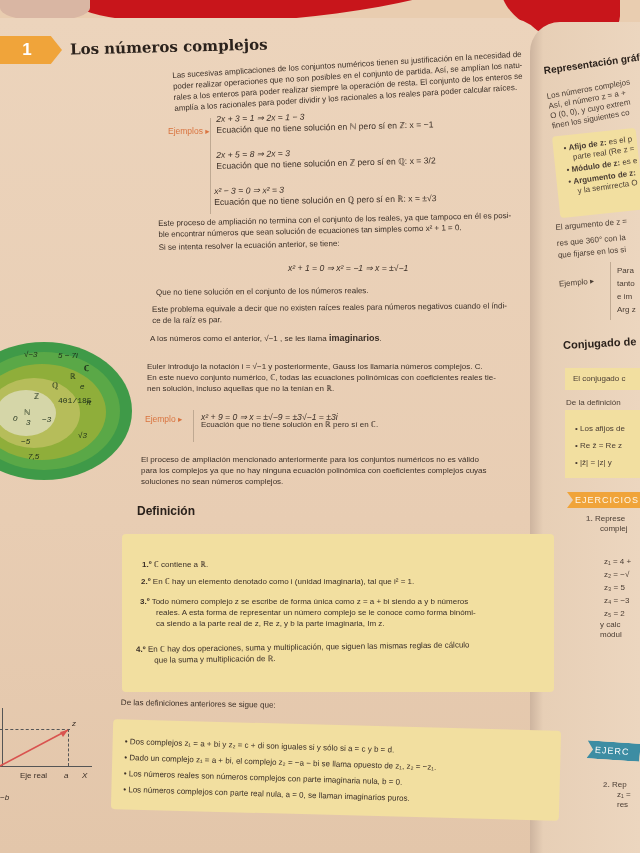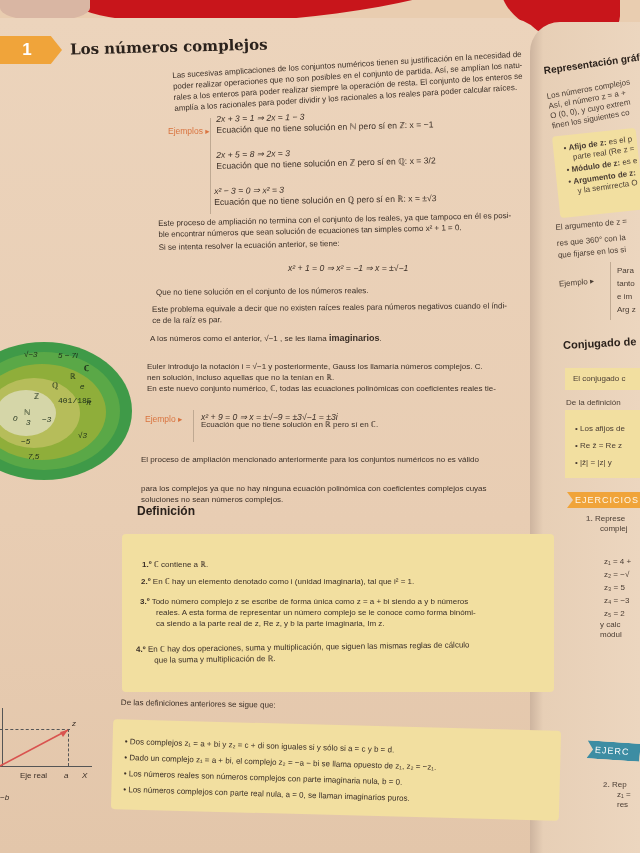--- a/index.html
+++ b/index.html
@@ -104,32 +104,32 @@
   <div class="txt sm" style="left:156px;top:286px;transform:rotate(-0.5deg);">Que no tiene solución en el conjunto de los números reales.</div>
   <div style="position:absolute;left:152px;top:304px;transform:rotate(-0.6deg);transform-origin:left top;">
     <div class="txt sm" style="position:relative;">Este problema equivale a decir que no existen raíces reales para números negativos cuando el índi-</div>
     <div class="txt sm" style="position:relative;">ce de la raíz es par.</div>
   </div>
   <div class="txt sm" style="left:150px;top:333px;">
     <span>A los números como el anterior,  √−1 , se les llama </span><span class="b" style="font-size:9px;">imaginarios</span><span>.</span>
   </div>
   <div style="position:absolute;left:147px;top:361px;">
     <div class="txt sm" style="position:relative;">Euler introdujo la notación  i = √−1  y posteriormente, Gauss los llamaría números complejos. C.</div>
+    <div class="txt sm" style="position:relative;">En este nuevo conjunto numérico, ℂ, todas las ecuaciones polinómicas con coeficientes reales tie-</div>
     <div class="txt sm" style="position:relative;">nen solución, incluso aquellas que no la tenían en ℝ.</div>
-    <div class="txt sm" style="position:relative;">En este nuevo conjunto numérico, ℂ, todas las ecuaciones polinómicas con coeficientes reales tie-</div>
   </div>
 
   <div class="txt label-ex" style="left:145px;top:414px;">Ejemplo ▸</div>
   <div class="ex-rule" style="left:193px;top:410px;height:32px;"></div>
   <div class="txt" style="left:201px;top:412px;font-style:italic;">x² + 9 = 0 ⇒ x = ±√−9 = ±3√−1 = ±3i</div>
   <div class="txt sm" style="left:201px;top:419px;">Ecuación que no tiene solución en ℝ pero sí en ℂ.</div>
 
   <div style="position:absolute;left:141px;top:454px;">
     <div class="txt sm" style="position:relative;">El proceso de ampliación mencionado anteriormente para los conjuntos numéricos no es válido</div>
-    <div class="txt sm" style="position:relative;margin-top:18px;">para los complejos ya que no hay ninguna ecuación polinómica con coeficientes complejos cuyas</div>
+    <div class="txt sm" style="position:relative;">para los complejos ya que no hay ninguna ecuación polinómica con coeficientes complejos cuyas</div>
     <div class="txt sm" style="position:relative;">soluciones no sean números complejos.</div>
   </div>
 
   <div class="def-heading">Definición</div>
   <div class="yellow-box" style="left:122px;top:534px;width:432px;height:158px;"></div>
   <div class="txt sm" style="left:142px;top:559px;">
     <span class="b" style="color:#3b2f27;text-align:right;">1.º</span>
     <span>ℂ contiene a ℝ.</span>
   </div>
   <div class="txt sm" style="left:141px;top:576px;">

